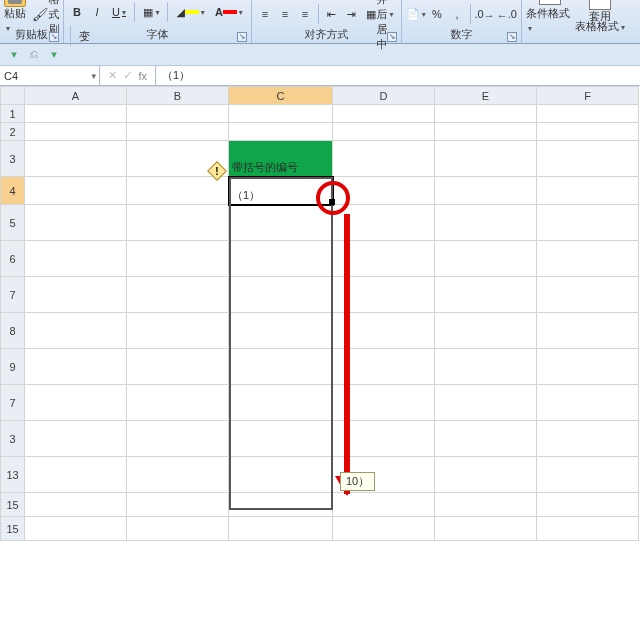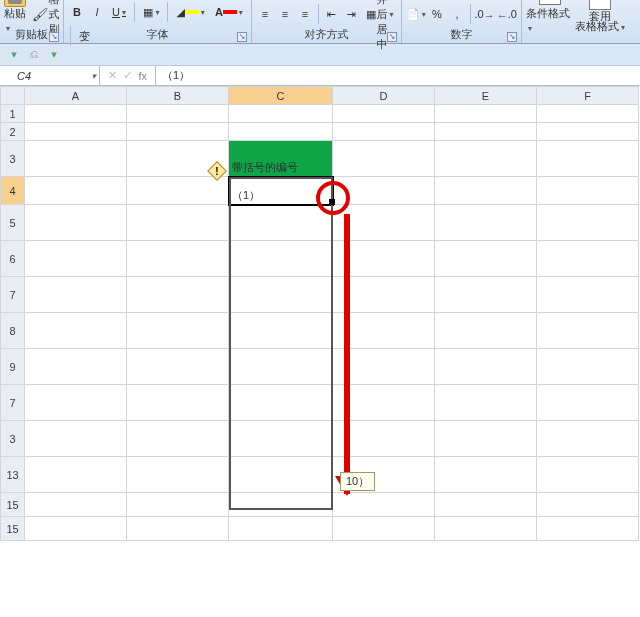--- a/index.html
+++ b/index.html
@@ -28,21 +28,21 @@
 
   .big-btn { display: flex; flex-direction: column; align-items: center; width: 48px; height: 38px; font-size: 11px; }
   .big-icon { width: 22px; height: 18px; border: 1px solid #7a7a7a; background: #fff; margin-bottom: 1px; }
 
   
   .qat { height: 22px; background: #dbe7f5; border-bottom: 1px solid #b7c8df; display: flex; align-items: center; gap: 4px; padding-left: 6px; }
   .qat .qbtn { width: 16px; height: 16px; display: inline-flex; align-items: center; justify-content: center; font-size: 11px; color: #4a6; }
 
   
   .fxbar { height: 20px; border-bottom: 1px solid #a9bdd8; display: flex; align-items: stretch; background: #fff; }
-  .namebox { width: 100px; border-right: 1px solid #a9bdd8; display: flex; align-items: center; padding: 0 17px; font-size: 11px; position: relative; font-style: italic; }
+  .namebox { width: 100px; border-right: 1px solid #a9bdd8; display: flex; align-items: center; padding: 0 4px; font-size: 11px; position: relative; }
   .namebox::after { content: "▾"; position: absolute; right: 3px; font-size: 9px; color: #666; }
   .fxbtns { width: 56px; border-right: 1px solid #a9bdd8; display: flex; align-items: center; justify-content: center; gap: 6px; color: #888; }
   .fxinput { flex: 1; padding: 0 6px; display: flex; align-items: center; font-size: 11px; }
 
   
   .grid-wrap { position: relative; }
   table.sheet { border-collapse: collapse; table-layout: fixed; }
   table.sheet th, table.sheet td { border: 1px solid #d4d4d4; font-size: 11px; font-weight: normal; }
   table.sheet th { background: #e9edf4; color: #3a3a3a; text-align: center; }
   .corner { width: 24px; height: 18px; background: #e9edf4; }

